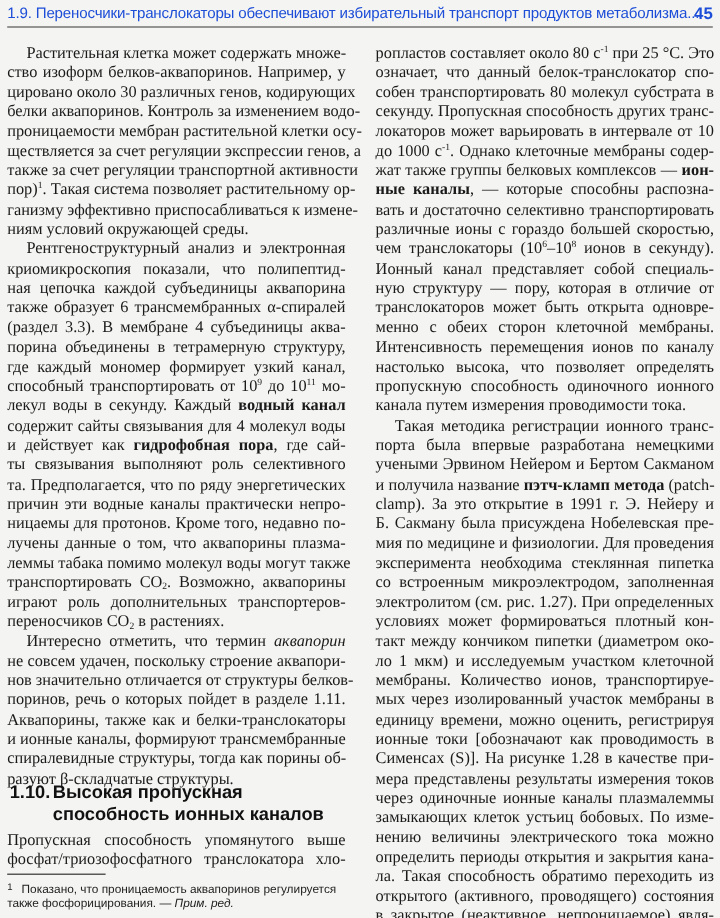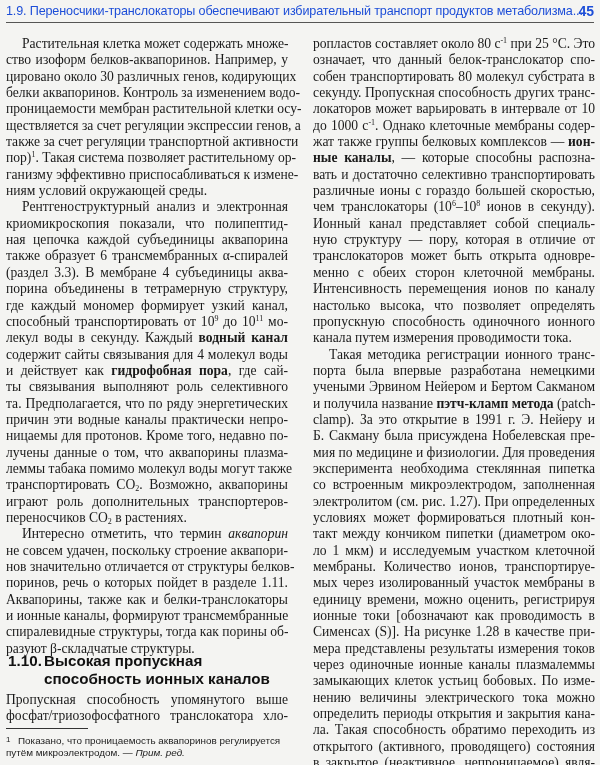--- a/index.html
+++ b/index.html
@@ -116,21 +116,21 @@
 <div class="after-heading" id="introcol">
     <div>
       <span class="line">Пропускная способность упомянутого выше</span>
       <span class="line">фосфат/триозофосфатного транслокатора хло-</span>
     </div>
   </div>
 
 <div class="fn-rule"></div>
 <div class="footnote">
   <span class="fn-line"><span class="fn-mark">1</span><span>Показано, что проницаемость аквапоринов регулируется</span></span>
-  <span class="fn-line"><span>путём микроэлектродом. — </span><i>Прим. ред.</i></span>
+  <span class="fn-line"><span>также фосфорицирования. — </span><i>Прим. ред.</i></span>
 </div>
 
 <div class="col col-right" id="rightcol">
     <div>
       <span class="line">ропластов составляет около 80 с<sup>-1</sup> при 25 °С. Это</span>
       <span class="line">означает, что данный белок-транслокатор спо-</span>
       <span class="line">собен транспортировать 80 молекул субстрата в</span>
       <span class="line">секунду. Пропускная способность других транс-</span>
       <span class="line">локаторов может варьировать в интервале от 10</span>
       <span class="line">до 1000 с<sup>-1</sup>. Однако клеточные мембраны содер-</span>

